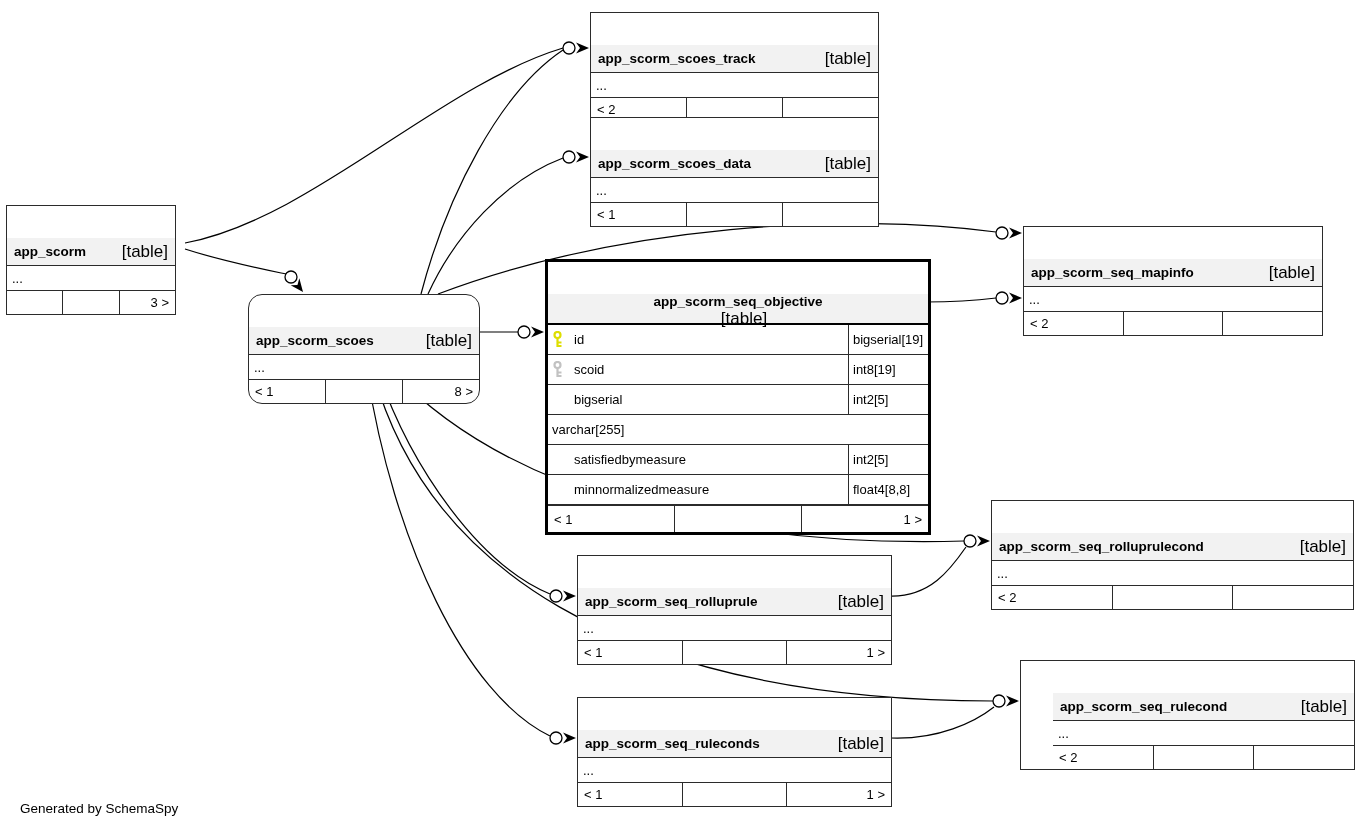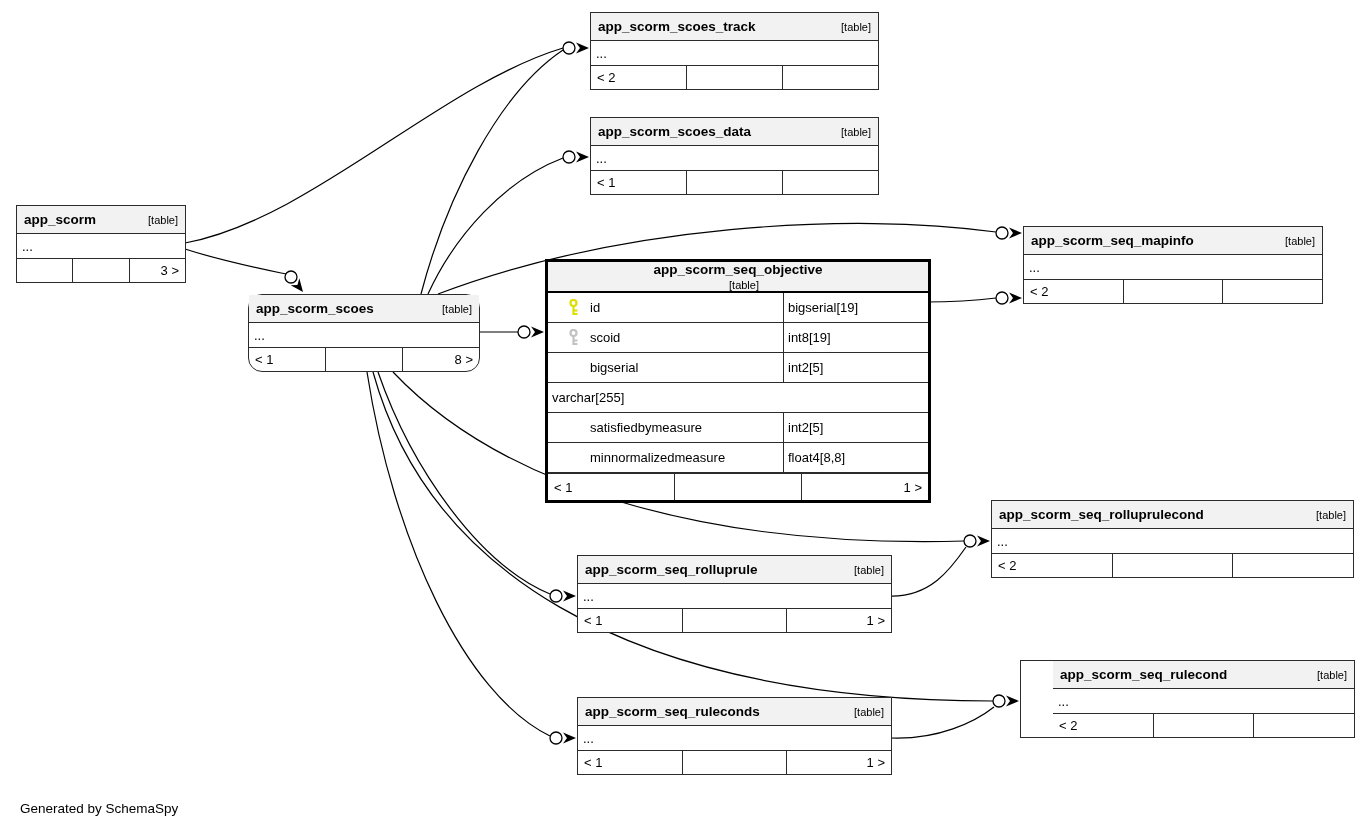--- a/index.html
+++ b/index.html
@@ -2,28 +2,28 @@
 <html><head>
 <meta charset="utf-8">
 <style>
   html,body{margin:0;padding:0;background:#fff;}
   .canvas{position:relative;width:1368px;height:829px;background:#ffffff;overflow:hidden;
           font-family:"Liberation Sans",sans-serif;color:#000;}
   svg.wires{position:absolute;left:0;top:0;z-index:1;}
   .tbl{position:absolute;z-index:2;background:#fff;border:1px solid #2b2b2b;font-size:13px;}
   .tbl.strong{border:3px solid #000;}
   .hdr{display:flex;justify-content:space-between;align-items:center;background:#f2f2f2;
-       border-bottom:1px solid #2b2b2b;height:27px;padding:0 7px;}
+       border-bottom:1px solid #2b2b2b;height:27px;padding:0 7px;margin-top:32px;}
   .strong .hdr{height:29px;border-bottom:2px solid #000;flex-direction:column;}
   .t-title{font-weight:bold;font-size:13.5px;white-space:nowrap;}
-  .t-badge{font-weight:normal;font-size:11px;padding-left:12px;white-space:nowrap;}
+  .t-badge{font-weight:normal;font-size:17px;padding-left:12px;white-space:nowrap;}
   .erow{display:flex;align-items:center;height:24px;border-bottom:1px solid #2b2b2b;padding:0 5px;}
   .colrow{display:flex;height:29px;border-bottom:1px solid #2b2b2b;}
   .colrow:last-of-type{border-bottom:1px solid #2b2b2b;}
-  .colname{width:236px;display:flex;align-items:center;border-right:1px solid #2b2b2b;padding-left:20px;box-sizing:border-box;}
+  .colname{width:301px;display:flex;align-items:center;border-right:1px solid #2b2b2b;padding-left:4px;box-sizing:border-box;}
   .keyslot{width:22px;display:flex;align-items:center;justify-content:flex-start;}
   .coltype{flex:1;display:flex;align-items:center;padding-left:4px;}
   .ftr{display:flex;height:23px;}
   .strong .ftr{height:26px;border-top:1px solid #2b2b2b;}
   .fc{flex:1;display:flex;align-items:center;padding:0 6px;box-sizing:border-box;}
   .fc + .fc{border-left:1px solid #2b2b2b;}
   .fc.r{justify-content:flex-end;}
   .gen-note{position:absolute;left:20px;top:801px;font-size:13.5px;z-index:2;}
   .key-primary{color:#dede00;}
   .key-secondary{color:#c2c2c2;}
@@ -90,21 +90,21 @@
         <circle cx="999" cy="701" r="6" fill="#fff" stroke="#000" stroke-width="1.3"></circle>
         <path d="M1019,701 L1006,695.5 L1010,701 L1006,706.5 Z" fill="#000"></path>
       </g>
       <g>
         <circle cx="556" cy="738" r="6" fill="#fff" stroke="#000" stroke-width="1.3"></circle>
         <path d="M576,738 L563,732.5 L567,738 L563,743.5 Z" fill="#000"></path>
       </g>
     </g>
   </svg>
 
-  <div class="tbl" style="left:16px;top:205px;width:168px;">
+  <div class="tbl" style="left:6px;top:205px;width:168px;">
     <div class="hdr">
       <span class="t-title">app_scorm</span>
       <span class="t-badge">[table]</span>
     </div>
     <div class="erow">...</div>
     <div class="ftr">
       <span class="fc"></span>
       <span class="fc"></span>
       <span class="fc r">3 &gt;</span>
     </div>

